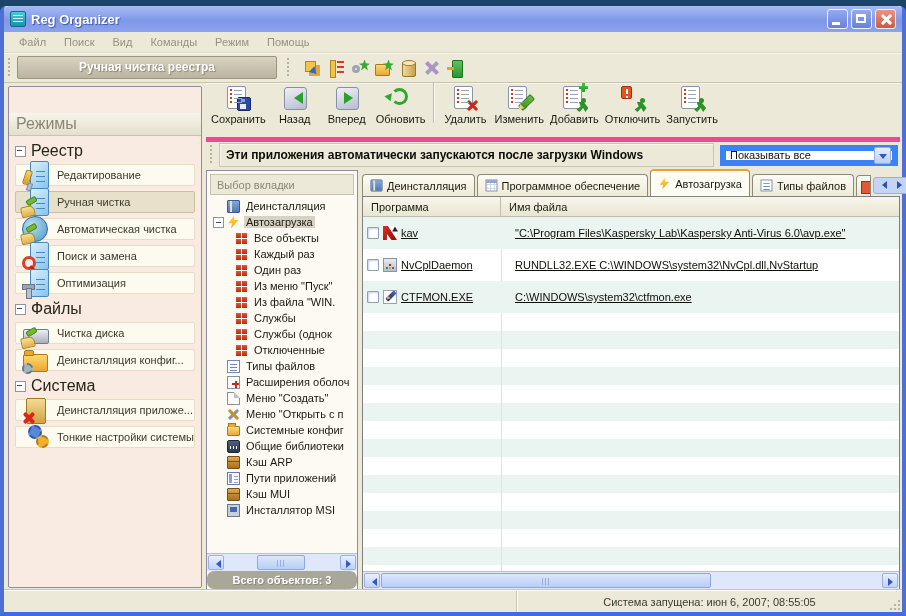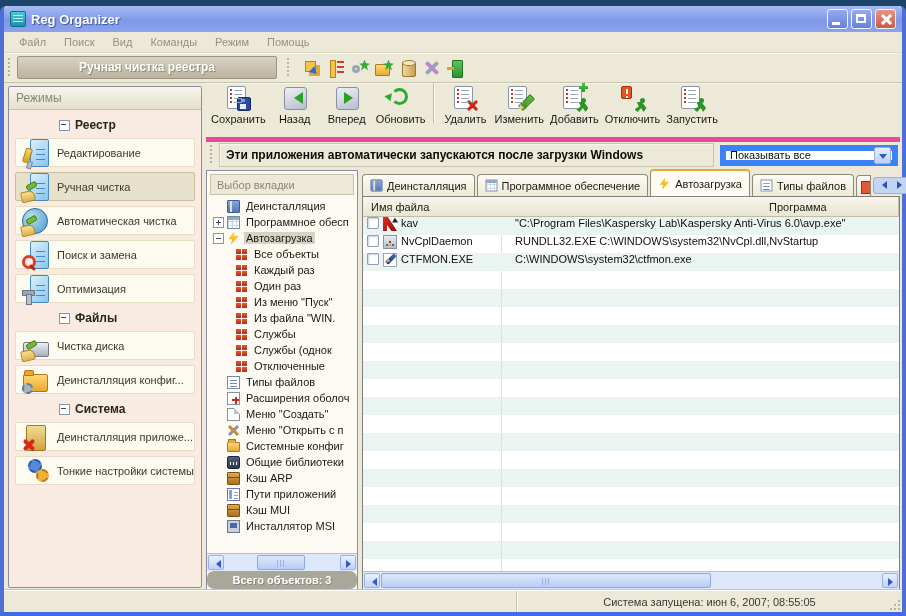--- a/index.html
+++ b/index.html
@@ -46,27 +46,27 @@
   .tbi-5::before,.tbi-5::after{content:"";position:absolute;left:8px;top:2px;width:4px;height:16px;border-radius:1px;}
   .tbi-5::before{background:#9aa6b6;transform:rotate(45deg);}
   .tbi-5::after{background:#b38ccd;transform:rotate(-45deg);}
   .tbi-6::before{content:"";position:absolute;left:6px;top:2px;width:9px;height:16px;background:linear-gradient(#5ec25e,#2b9430);border:1px solid #1d7420;border-radius:1px;}
   .tbi-6::after{content:"";position:absolute;left:1px;top:9px;width:7px;height:3px;background:#e8a020;}
   
   .body{flex:1;display:flex;min-height:0;}
   
   .side-col{width:200px;flex:0 0 200px;padding:3px 2px 2px 4px;box-sizing:border-box;}
   .sidebar{height:100%;box-sizing:border-box;border:1px solid #8e8c9e;background:#f9ebe1;display:flex;flex-direction:column;border-radius:2px;}
-  .sb-header{height:22px;flex:0 0 22px;display:flex;align-items:center;padding-left:7px;font-size:12px;color:#8a8775;
-    background:linear-gradient(#f7f5ec,#e4e0cd);border-bottom:1px solid #c9c4ae;border-radius:2px 2px 0 0;}
+  .sb-header{height:22px;flex:0 0 22px;display:flex;align-items:center;padding-left:7px;font-size:16px;color:#8a8775;
+    background:linear-gradient(#f7f5ec,#e4e0cd);border-bottom:1px solid #c9c4ae;border-radius:2px 2px 0 0;margin-top:26px;}
   .sb-content{flex:1;padding:5px 6px;overflow:hidden;}
-  .sb-group{display:flex;align-items:center;height:20px;font-size:12px;font-weight:bold;color:#26261a;margin-left:44px;}
+  .sb-group{display:flex;align-items:center;height:20px;font-size:16px;font-weight:normal;color:#26261a;}
   .expbox{width:9px;height:9px;flex:0 0 9px;background:#fff;border:1px solid #8896a8;position:relative;margin-right:5px;}
   .expbox::before{content:"";position:absolute;left:1px;top:3px;width:5px;height:1px;background:#404860;}
-  .sb-item{height:29px;margin:3px 0 5px;background:#fdfaf0;border:1px solid #e6ddc4;border-radius:2px;display:flex;align-items:center;padding-left:5px;font-size:11px;color:#3a3a2a;box-sizing:border-box;}
+  .sb-item{height:22px;margin:3px 0 5px;background:#fdfaf0;border:1px solid #e6ddc4;border-radius:2px;display:flex;align-items:center;padding-left:5px;font-size:11px;color:#3a3a2a;box-sizing:border-box;}
   .sb-item.sel{background:#e7e1cb;border-color:#c9c09f;}
   .sb-icon{width:30px;height:30px;position:relative;flex:0 0 30px;margin-right:6px;}
   .sb-icon::before{content:"";position:absolute;right:2px;top:1px;width:17px;height:26px;background:linear-gradient(135deg,#d8f0fc,#88c4ec);border:1px solid #4888c0;border-radius:2px;}
   .sb-icon::after{content:"";position:absolute;right:6px;top:7px;width:9px;height:16px;background:repeating-linear-gradient(transparent 0 4px,#4888c0 4px 5px);}
   .sbi-clean-globe::before{right:3px;top:2px;width:24px;height:24px;border-radius:50%;background:radial-gradient(circle at 35% 35%,#b8e0f0,#4898cc);border:1px solid #2868a0;}
   .sbi-clean-globe::after{display:none;}
   .sbi-disk-clean::before{right:2px;top:11px;width:24px;height:13px;background:linear-gradient(#eceff3,#a8b0bc);border:1px solid #707c8c;border-radius:2px;}
   .sbi-disk-clean::after{display:none;}
   .sbi-config-folder::before{right:3px;top:9px;width:23px;height:16px;background:linear-gradient(#ffd870,#e8a830);border:1px solid #b07818;border-radius:2px;}
   .sbi-config-folder::after{content:"";position:absolute;right:17px;top:5px;width:8px;height:4px;background:#e8a830;border:1px solid #b07818;border-radius:2px 2px 0 0;}
@@ -214,21 +214,21 @@
   .ts-btn::before{content:"";position:absolute;top:3px;border:4px solid transparent;}
   .ts-btn.left::before{left:4px;border-right:5px solid #3050b0;}
   .ts-btn.right::before{left:6px;border-left:5px solid #3050b0;}
   .table-wrap{flex:1;display:flex;flex-direction:column;min-height:0;border:1px solid #808080;background:#fff;position:relative;}
   .thead{height:19px;flex:0 0 19px;display:flex;background:linear-gradient(#f8f6ec,#e9e5d2);border-bottom:1px solid #c0bca8;font-size:11px;color:#1a1a10;}
   .th{display:flex;align-items:center;padding-left:8px;box-sizing:border-box;}
   .th.program{width:138px;flex:0 0 138px;border-right:1px solid #c0bca8;}
   .th.file{flex:1;}
   .rows{flex:1;overflow:hidden;position:relative;}
   .col-divider{position:absolute;left:138px;top:0;bottom:0;width:1px;background:#e4e2d6;}
-  .trow{height:18px;display:flex;align-items:flex-start;font-size:11px;color:#101008;position:relative;}
+  .trow{height:32px;display:flex;align-items:center;font-size:11px;color:#101008;position:relative;text-decoration:underline;}
   .trow.alt,.stripe.alt{background:#eaf4f0;}
   .stripe{height:18px;}
   .cb{width:12px;height:12px;flex:0 0 12px;margin-left:4px;background:#fff;border:1px solid #90a0b8;border-radius:1px;box-shadow:inset 1px 1px 2px rgba(100,120,160,.35);box-sizing:border-box;}
   .cell-program{width:104px;flex:0 0 104px;white-space:nowrap;overflow:hidden;}
   .cell-file{flex:1;white-space:nowrap;overflow:hidden;padding-left:10px;}
   
   .statusbar{height:21px;flex:0 0 21px;display:flex;align-items:center;background:#ece9d8;border-top:1px solid #fff;box-shadow:0 -1px 0 #c9c4ae;font-size:11px;color:#3a3a30;position:relative;}
   .status-left{width:512px;flex:0 0 512px;height:100%;border-right:1px solid #c9c4ae;box-shadow:1px 0 0 #fff;}
   .status-right{flex:1;text-align:center;}
   .resize-grip{position:absolute;right:2px;bottom:2px;width:10px;height:10px;}
@@ -436,25 +436,20 @@
           <div class="tree-panel">
             <div class="tree-header">Выбор вкладки</div>
             <div class="tree-list" id="tree-list">
 
             <div class="tree-node lvl0">
                   <span class="exp none"></span>
                   <span class="ti ti-book"></span>
                   <span class="tree-label">Деинсталляция</span>
                 </div>
                 <div class="tree-node lvl0">
-                  <span class="exp plus"></span>
-                  <span class="ti ti-grid"></span>
-                  <span class="tree-label">Программное обесп</span>
-                </div>
-                <div class="tree-node lvl0">
                   <span class="exp minus"></span>
                   <span class="ti ti-lightning"></span>
                   <span class="tree-label sel">Автозагрузка</span>
                 </div>
                 <div class="tree-node lvl1">
 
                   <span class="ti ti-blocks"></span>
                   <span class="tree-label">Все объекты</span>
                 </div>
                 <div class="tree-node lvl1">
@@ -573,22 +568,22 @@
                   <span class="tab-label">Типы файлов</span>
                 </div>
                 <div class="tab-partial"></div>
                 <div class="tab-scroll">
                   <span class="ts-btn left"></span>
                   <span class="ts-btn right"></span>
                 </div>
               </div>
             <div class="table-wrap">
               <div class="thead">
+                <span class="th program">Программа</span>
                 <span class="th file">Имя файла</span>
-                <span class="th program">Программа</span>
               </div>
               <div class="rows" id="rows">
                 <div class="col-divider"></div>
 
               <div class="trow alt">
                     <span class="cb"></span>
                     <span class="ri ri-kaspersky"></span>
                     <span class="cell-program">kav</span>
                     <span class="cell-file">"C:\Program Files\Kaspersky Lab\Kaspersky Anti-Virus 6.0\avp.exe"</span>
                   </div>

